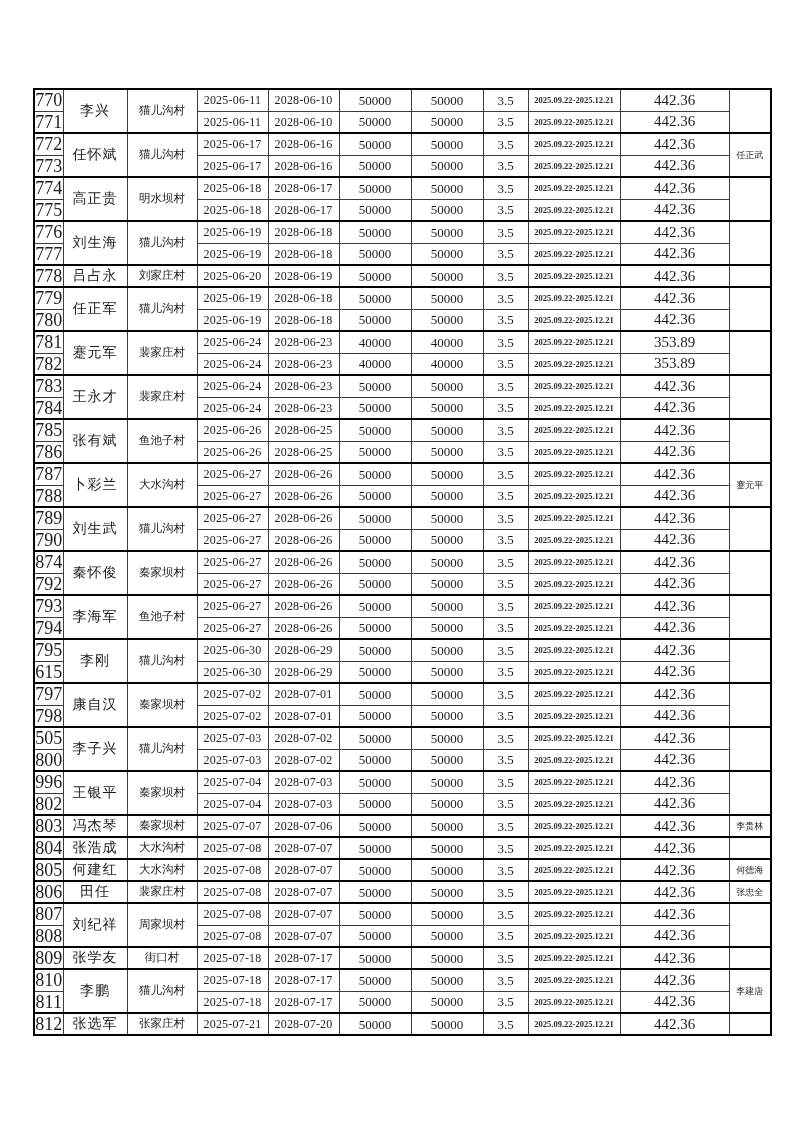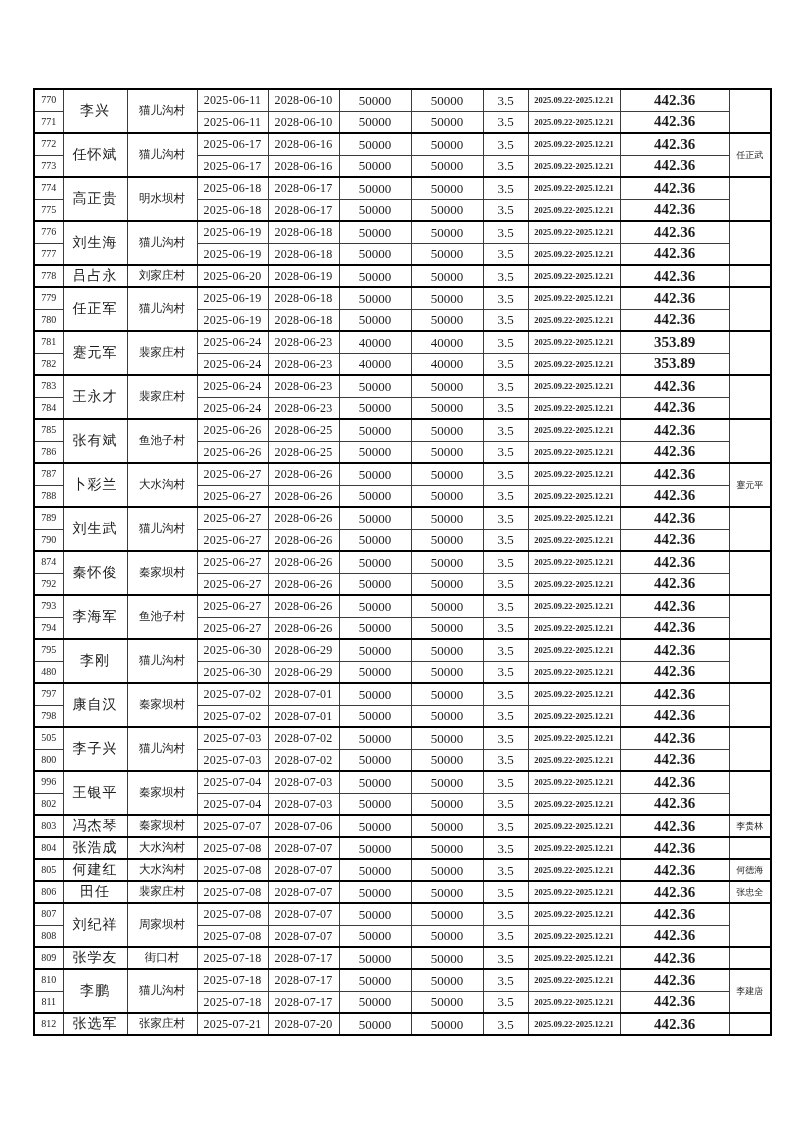--- a/index.html
+++ b/index.html
@@ -22,28 +22,28 @@
     border: 1px solid #3c3c3c;
     text-align: center;
     vertical-align: middle;
     padding: 0;
     overflow: hidden;
     white-space: nowrap;
     line-height: 1;
   }
   table.loan tr { height: 22px; }
   table.loan tr.group-start td { border-top: 2px solid #000; }
-  .c-num      { font-size: 10px; }
+  .c-num      { font-size: 18px; }
   .c-name     { font-size: 14px; letter-spacing: 1px; }
   .c-village  { font-size: 11.5px; }
   .c-date     { font-size: 12px; letter-spacing: 0.2px; }
   .c-amt      { font-size: 13px; }
   .c-rate     { font-size: 13px; }
   .c-period   { font-size: 8.5px; color: #2a2a2a; font-weight: bold; }
-  .c-interest { font-size: 15px; font-weight: bold; }
+  .c-interest { font-size: 15px; }
   .c-remark   { font-size: 9px; margin-left: 12px; }
 </style>
 </head>
 <body>
 
 <div class="page">
   <div class="table-wrap">
     <table class="loan">
       <colgroup>
         <col style="width:29px">
@@ -355,21 +355,21 @@
             <td class="c-date">2025-06-30</td>
             <td class="c-date">2028-06-29</td>
             <td class="c-amt">50000</td>
             <td class="c-amt">50000</td>
             <td class="c-rate">3.5</td>
             <td class="c-period">2025.09.22-2025.12.21</td>
             <td class="c-interest">442.36</td>
             <td class="c-remark" rowspan="2"></td>
           </tr>
           <tr>
-            <td class="c-num">480</td>
+            <td class="c-num">615</td>
             <td class="c-date">2025-06-30</td>
             <td class="c-date">2028-06-29</td>
             <td class="c-amt">50000</td>
             <td class="c-amt">50000</td>
             <td class="c-rate">3.5</td>
             <td class="c-period">2025.09.22-2025.12.21</td>
             <td class="c-interest">442.36</td>
           </tr>
           <tr class="group-start">
             <td class="c-num">797</td>

